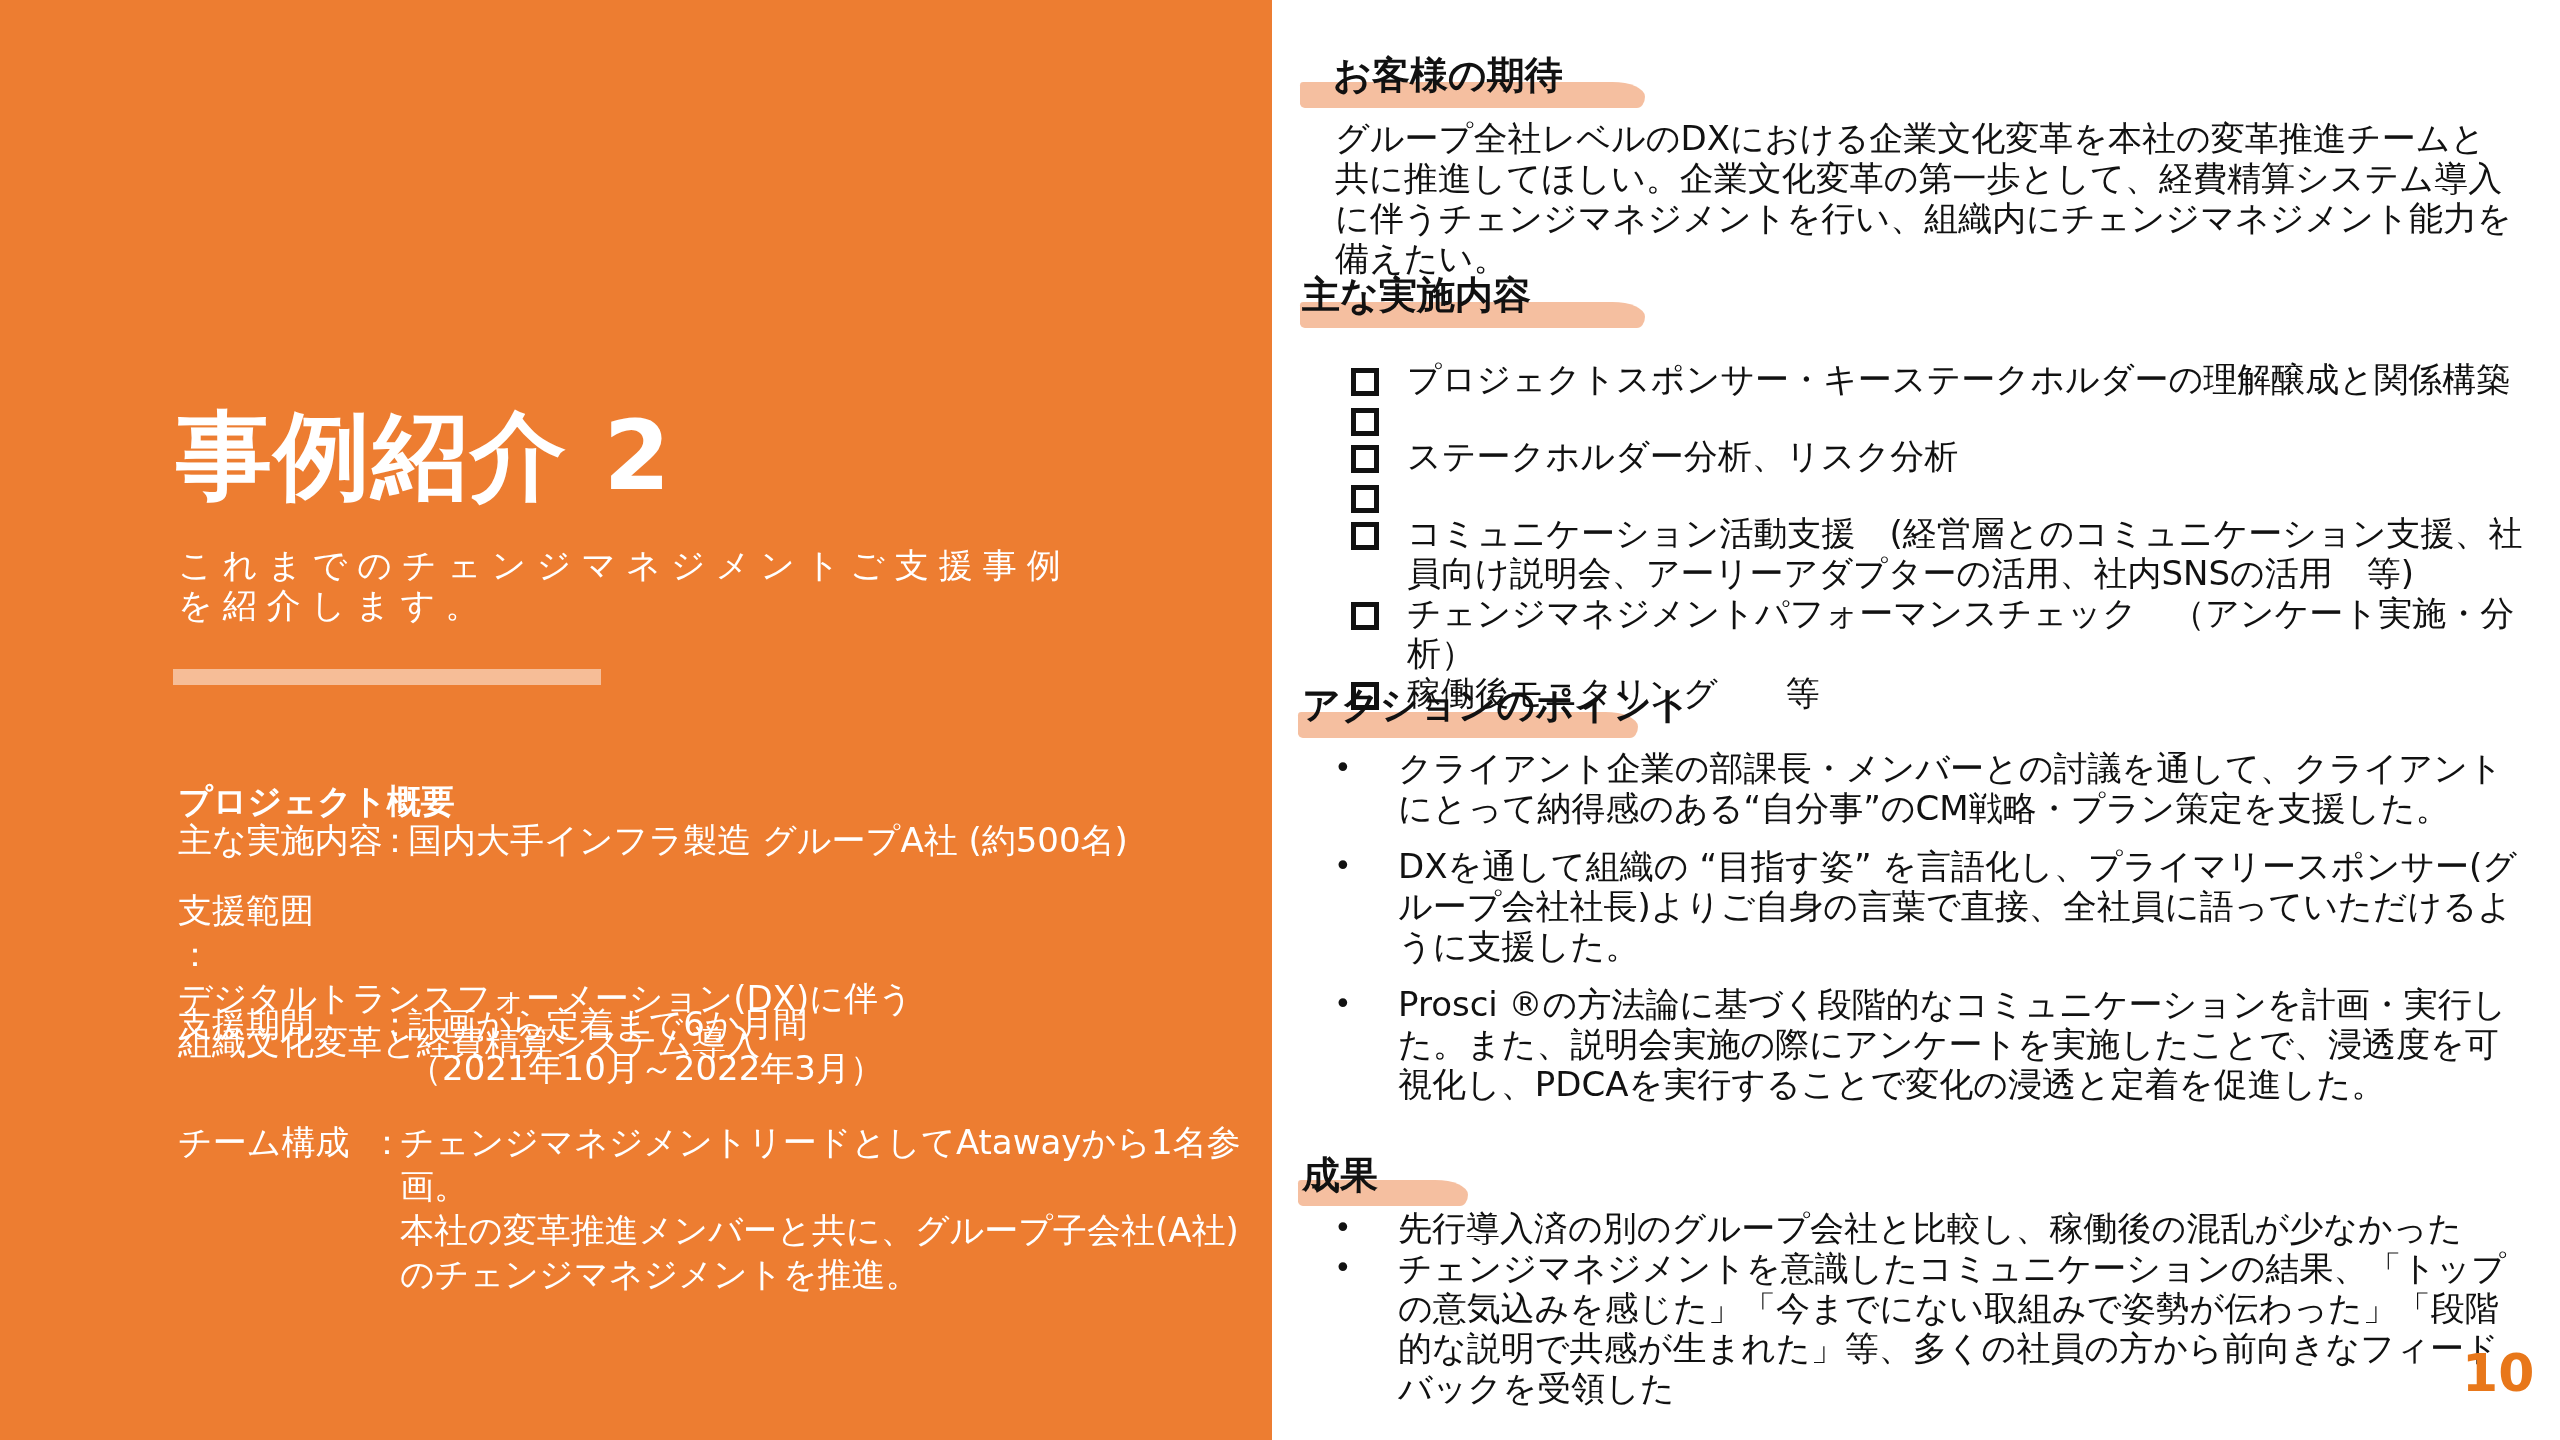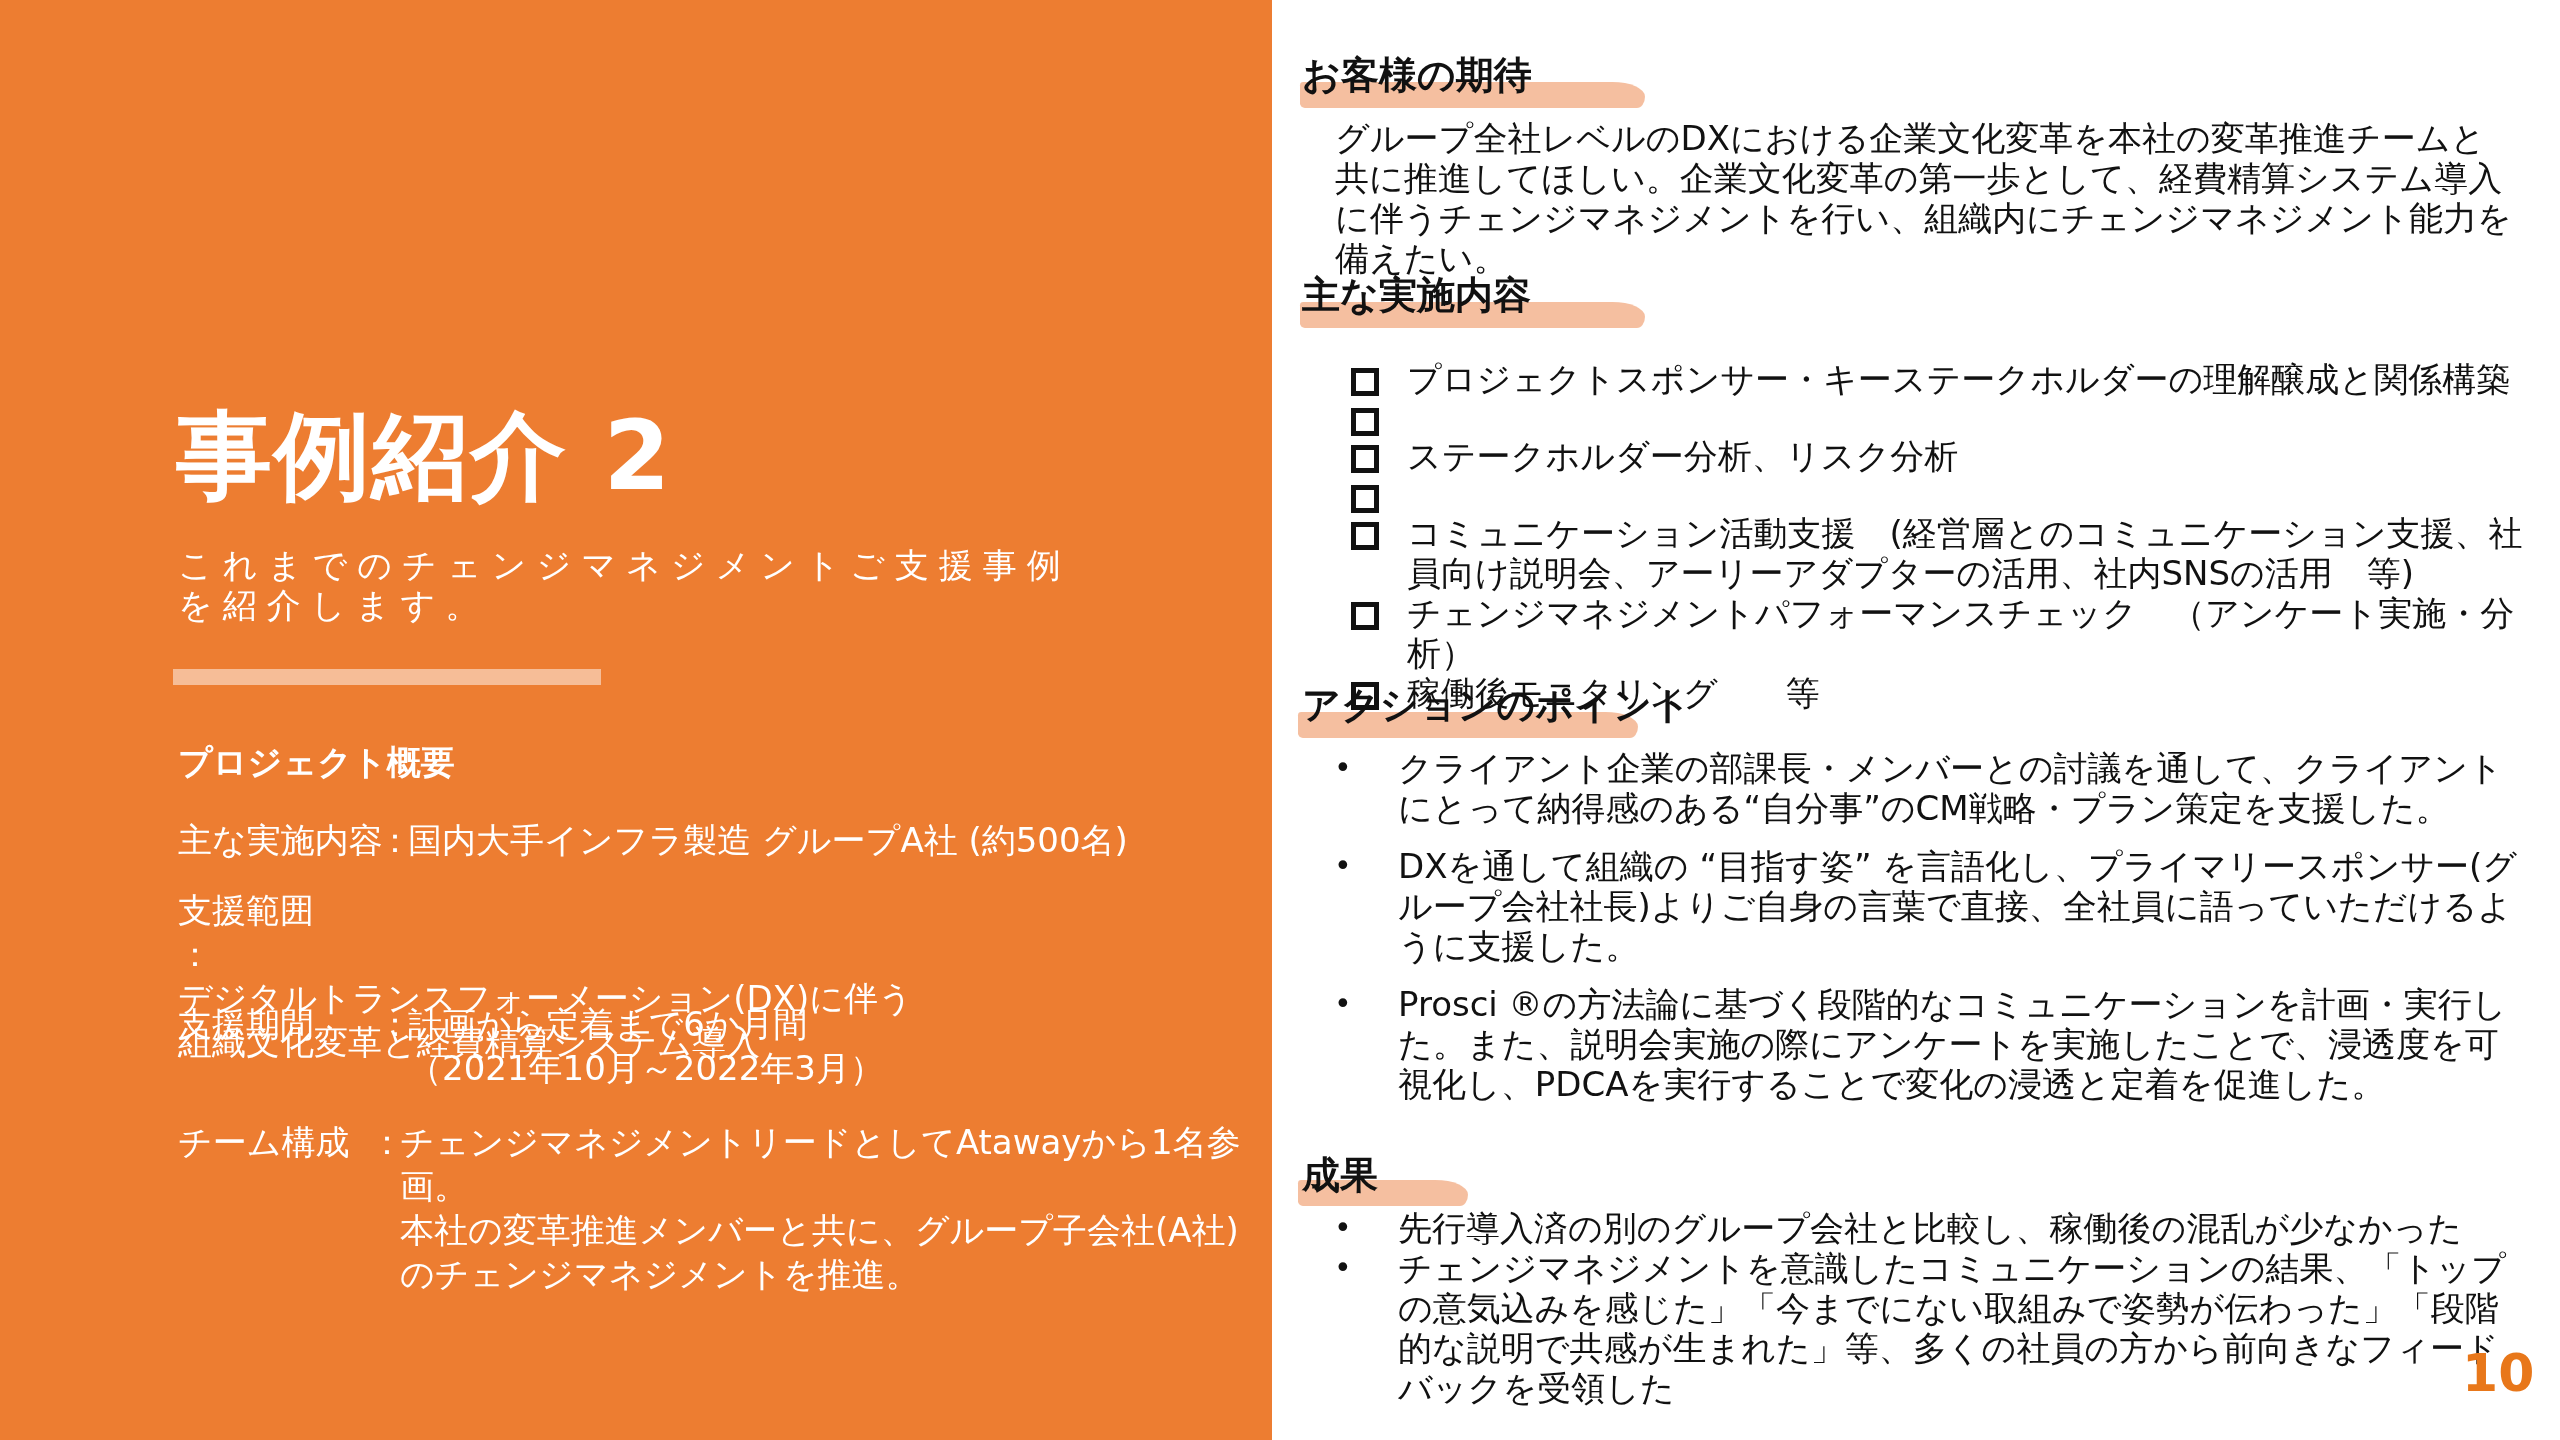--- a/index.html
+++ b/index.html
@@ -20,21 +20,21 @@
   }
   .subtitle {
     position: absolute; left: 178px; top: 545px; width: 900px;
     font-size: 34px; line-height: 40px; letter-spacing: 10px;
   }
   .sep-bar {
     position: absolute; left: 173px; top: 669px; width: 428px; height: 16px;
     background: #F6BD97;
   }
   .overview-heading {
-    position: absolute; left: 178px; top: 740px;
+    position: absolute; left: 178px; top: 779px;
     font-size: 34px; font-weight: bold; line-height: 44px;
   }
   .overview-row {
     position: absolute; left: 178px; font-size: 34px; line-height: 44px;
     display: flex;
   }
   .overview-row .label { width: 200px; white-space: nowrap; }
   .overview-row .colon { width: 30px; }
   .overview-row .value { white-space: pre-line; }
 
@@ -95,21 +95,21 @@
   <div class="overview-row" style="top:1120px;">
     <span class="label">チーム構成</span>
     <span class="colon">：</span>
     <span class="value">チェンジマネジメントリードとしてAtawayから1名参画。
 本社の変革推進メンバーと共に、グループ子会社(A社)
 のチェンジマネジメントを推進。</span>
   </div>
 </div>
 
 <div class="brush" style="left:1300px; top:82px; width:345px;"></div>
-<div class="sec-heading" style="top:50px;">お客様の期待</div>
+<div class="sec-heading" style="top:50px;margin-left:31px;">お客様の期待</div>
 <div class="para" style="top:118px;">グループ全社レベルのDXにおける企業文化変革を本社の変革推進チームと共に推進してほしい。企業文化変革の第一歩として、経費精算システム導入に伴うチェンジマネジメントを行い、組織内にチェンジマネジメント能力を備えたい。</div>
 
 <div class="brush" style="left:1300px; top:302px; width:345px;"></div>
 <div class="sec-heading" style="top:270px;">主な実施内容</div>
 <ul class="check-list">
   <li>
       <span class="check-box"></span>
       <span>プロジェクトスポンサー・キーステークホルダーの理解醸成と関係構築</span>
     </li>
   <li>

